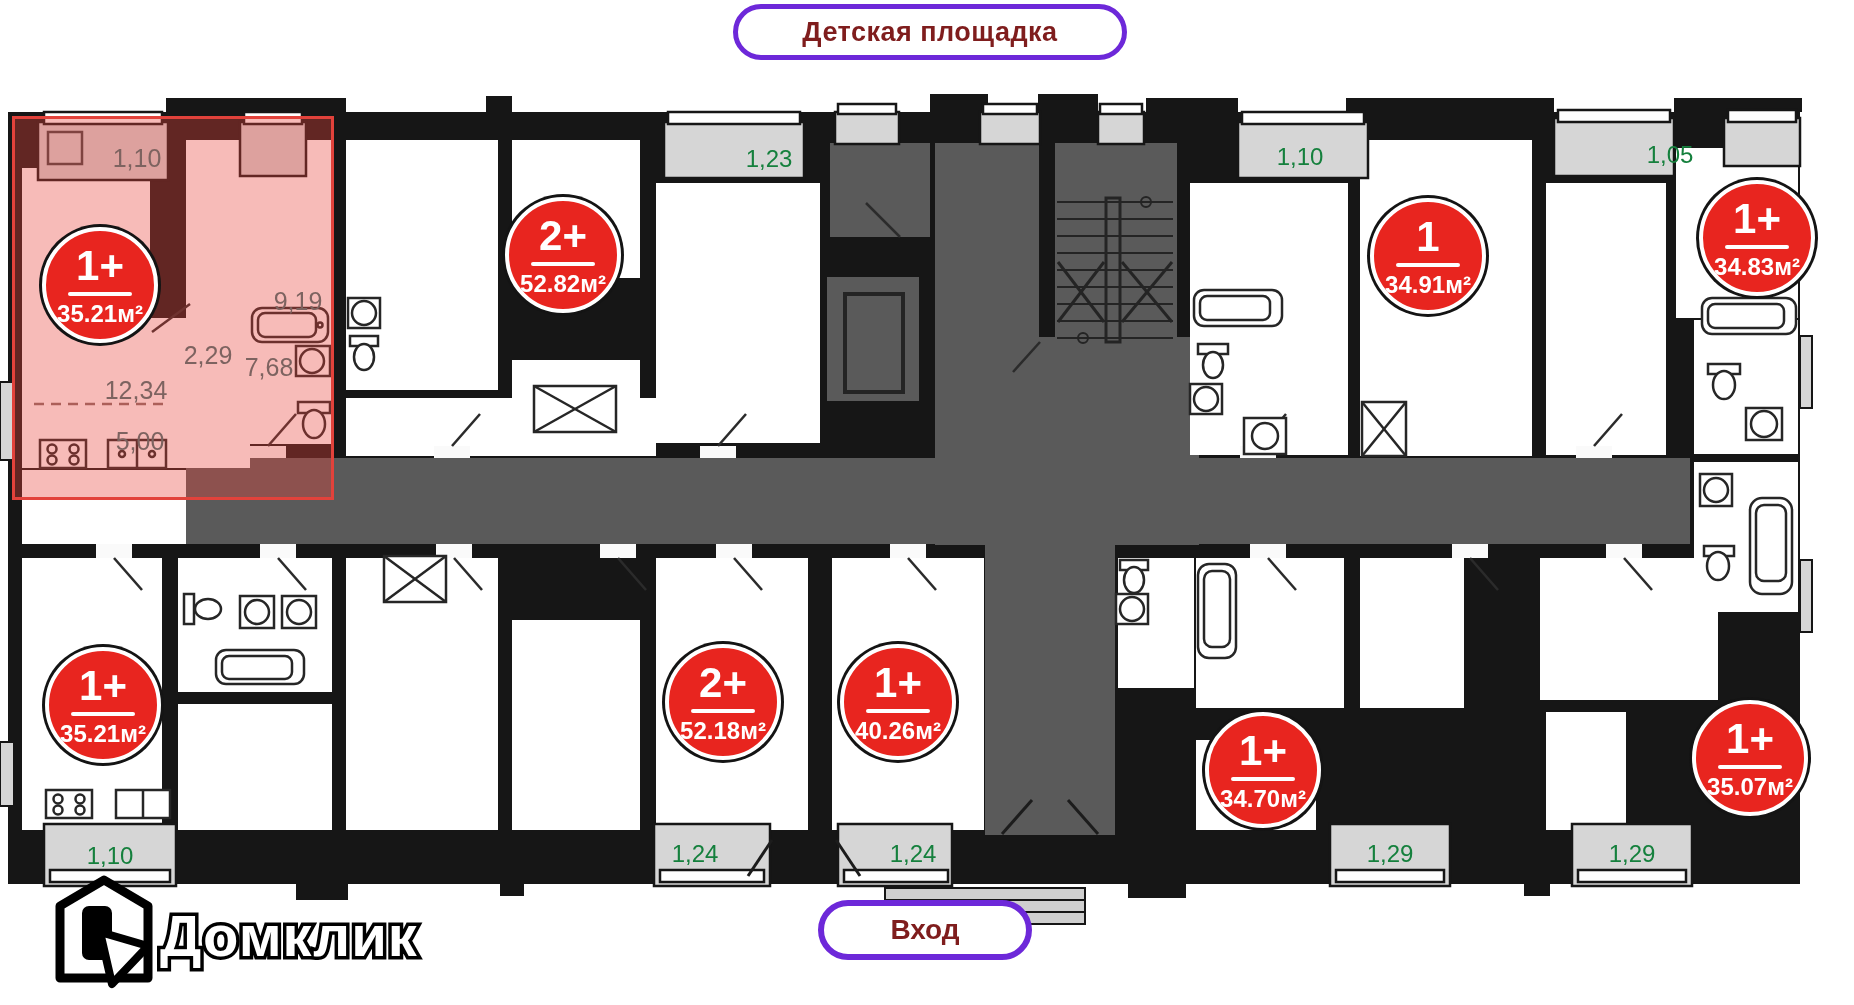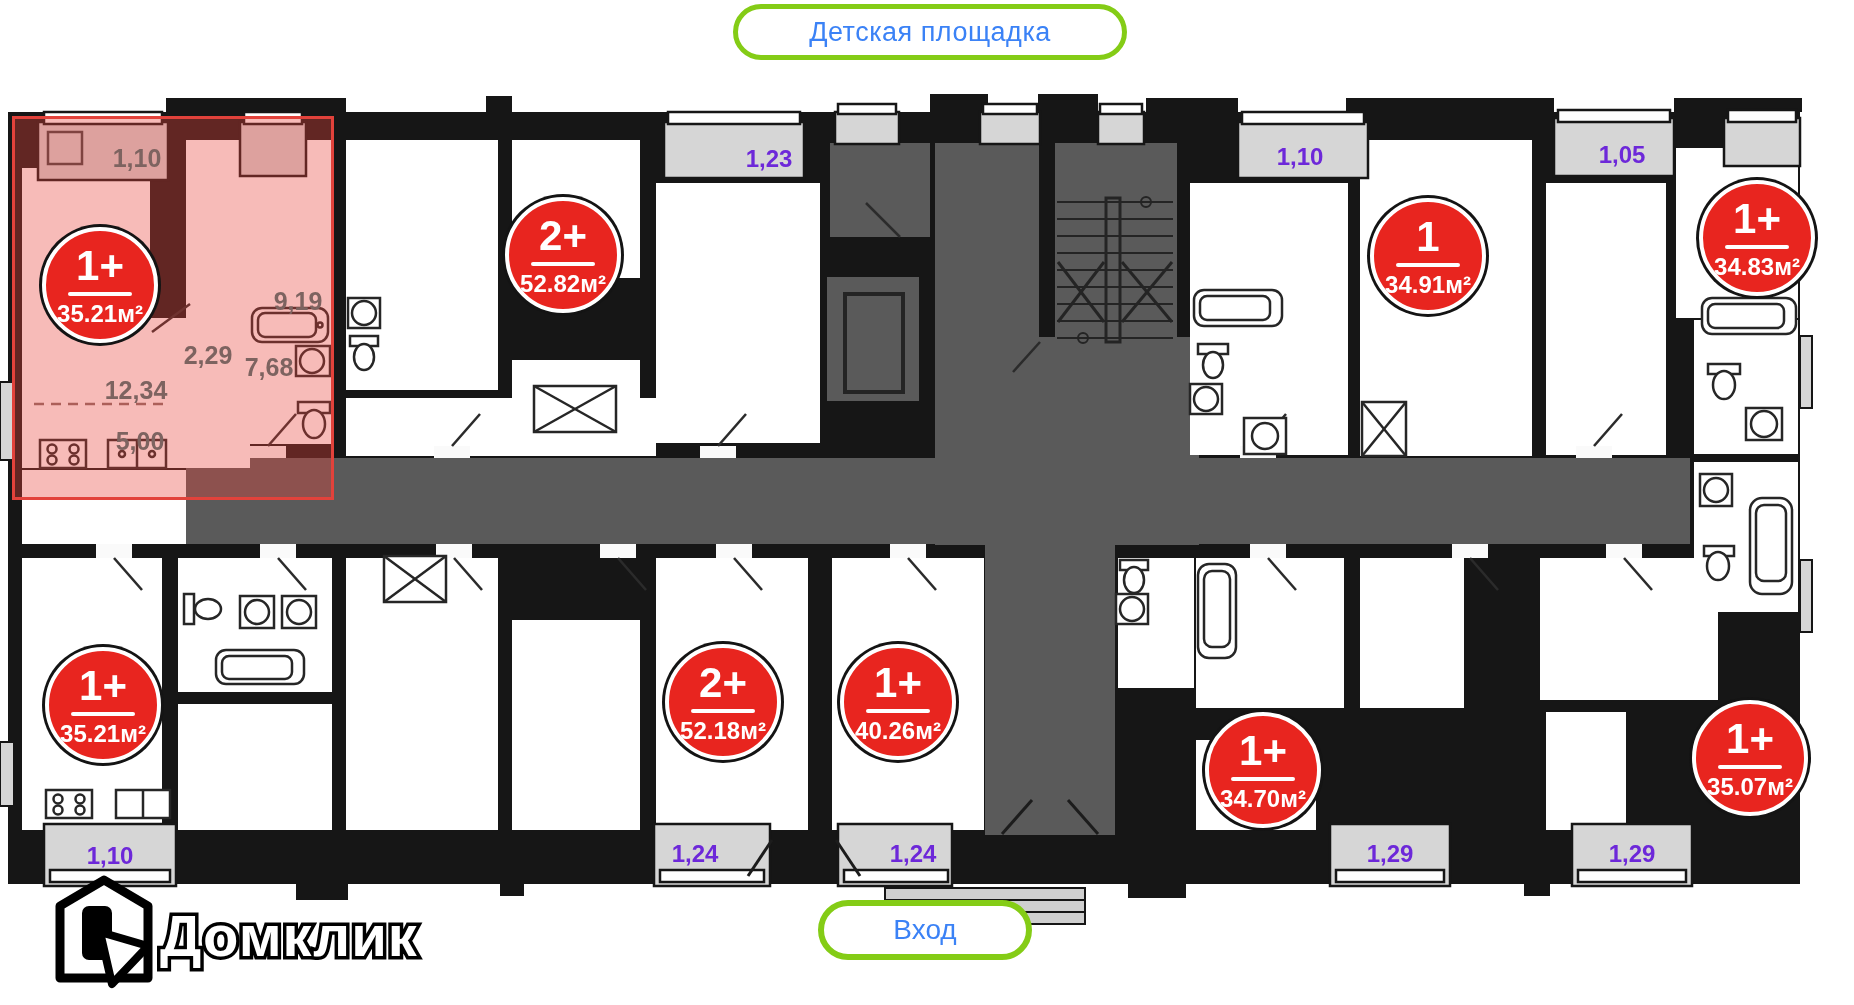--- a/index.html
+++ b/index.html
@@ -14,28 +14,28 @@
   
   .badge{position:absolute;width:116px;height:116px;border-radius:50%;
     background:#e8251f;border:4px solid #fff;box-sizing:border-box;
     box-shadow:0 0 0 3px #141414;display:flex;flex-direction:column;
     align-items:center;justify-content:center;color:#fff;cursor:pointer;z-index:5;}
   .badge .t{font-size:42px;font-weight:700;line-height:1;}
   .badge .ln{width:64px;height:4px;background:#fff;margin:5px 0 6px;border-radius:2px;}
   .badge .a{font-size:24px;font-weight:700;line-height:1;}
 
   
-  .lbl{position:absolute;transform:translate(-50%,-50%);font-weight:700;white-space:nowrap;z-index:4;}
-  .lbl.balc{font-size:24px;color:#6d28d9;}
+  .lbl{position:absolute;transform:translate(-50%,-50%);font-weight:400;white-space:nowrap;z-index:4;}
+  .lbl.balc{font-size:24px;color:#15803d;}
   .lbl.dim{font-size:25px;color:#7d6360;}
 
   
-  .pill{position:absolute;background:#fff;border:5px solid #84cc16;border-radius:32px;
+  .pill{position:absolute;background:#fff;border:5px solid #6d28d9;border-radius:32px;
     display:flex;align-items:center;justify-content:center;box-sizing:border-box;
-    color:#3b82f6;font-weight:400;z-index:6;}
+    color:#7f1d1d;font-weight:700;z-index:6;}
   .pill.top{left:733px;top:4px;width:394px;height:56px;font-size:27px;letter-spacing:.5px;}
   .pill.bottom{left:818px;top:900px;width:214px;height:60px;font-size:28px;border-width:6px;}
 
   
   .logo{position:absolute;left:42px;top:874px;z-index:6;text-align:right;}
 </style>
 </head>
 <body>
 
 <div class="stage">
@@ -342,21 +342,21 @@
 
   <span class="lbl dim" style="left:137px;top:158px;">1,10</span>
   <span class="lbl dim" style="left:298px;top:301px;">9,19</span>
   <span class="lbl dim" style="left:208px;top:355px;">2,29</span>
   <span class="lbl dim" style="left:269px;top:367px;">7,68</span>
   <span class="lbl dim" style="left:136px;top:390px;">12,34</span>
   <span class="lbl dim" style="left:140px;top:441px;">5,00</span>
 
   <span class="lbl balc" style="left:769px;top:159px;">1,23</span>
   <span class="lbl balc" style="left:1300px;top:157px;">1,10</span>
-  <span class="lbl balc" style="left:1622px;top:155px;">1,05</span>
+  <span class="lbl balc" style="left:1670px;top:155px;">1,05</span>
   <span class="lbl balc" style="left:110px;top:856px;">1,10</span>
   <span class="lbl balc" style="left:695px;top:854px;">1,24</span>
   <span class="lbl balc" style="left:913px;top:854px;">1,24</span>
   <span class="lbl balc" style="left:1390px;top:854px;">1,29</span>
   <span class="lbl balc" style="left:1632px;top:854px;">1,29</span>
 
   <div class="pill top">
     <span>Детская площадка</span>
   </div>
   <div class="pill bottom">

